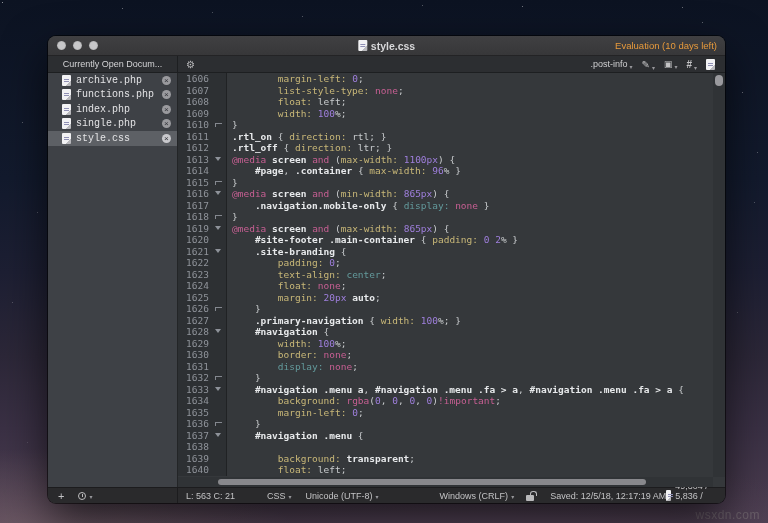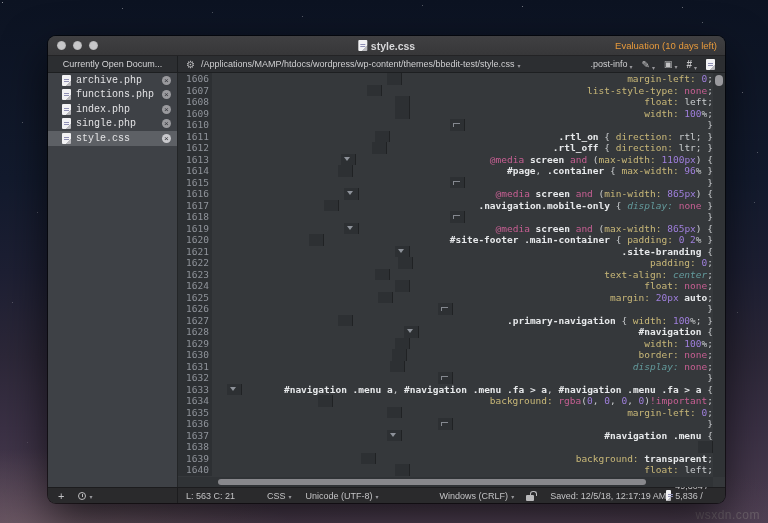--- a/index.html
+++ b/index.html
@@ -66,32 +66,32 @@
   .sidebar { width:130px; flex:0 0 130px; background:#3e4146; border-right:1px solid #232527; overflow:hidden; }
   .file-row { height:14.5px; display:flex; align-items:center; gap:5px; padding:0 6px 0 14px; color:#e3e3e5; font-size:10px;font-family:Liberation Mono, monospace; }
   .file-row.selected { background:#5d6065; }
   .file-name { flex:1 1 auto; white-space:nowrap; overflow:hidden; }
   .close-ico { width:9px; height:9px; border-radius:50%; background:#9a9a9e; color:#33343a;
     font-size:8px; line-height:9px; text-align:center; flex:0 0 9px; }
   .file-row.selected .close-ico { background:#c9c9cd; }
 
   .editor { flex:1 1 auto; position:relative; background:#35383b; overflow:hidden; font-family:"DejaVu Sans Mono", monospace; }
   .code-lines { position:absolute; inset:0 12px 10px 0; overflow:hidden; }
-  .line { display:flex; height:11.5px; line-height:11.5px; font-size:9.5px; white-space:pre;justify-content:space-between; }
+  .line { display:flex; height:11.5px; line-height:11.5px; font-size:9.5px; white-space:pre; }
   .ln { width:34px; flex:0 0 34px; text-align:right; color:#8f939a; background:#2d3033; padding-right:3px; }
   .mark { width:15px; flex:0 0 15px; background:#2d3033; border-right:1px solid #202224; position:relative; }
   .mark .tri { position:absolute; left:3px; top:3px; width:0; height:0;
     border-left:3.5px solid transparent; border-right:3.5px solid transparent; border-top:4.5px solid #8e929a; }
   .mark .hook { position:absolute; left:3px; top:4px; width:7px; height:4px;
     border-left:1px solid #84888f; border-top:1px solid #84888f; }
   .code { padding-left:5px; color:#c9ccce; }
   .tk-p { color:#c9ccce; }
   .tk-s { color:#e7e9eb; font-weight:bold; }
   .tk-y { color:#c9b878; }
-  .tk-t { color:#639a9c;font-style:italic; }
+  .tk-t { color:#639a9c; }
   .tk-n { color:#9f7fdd; }
   .tk-m { color:#c75f93; }
 
   .vscroll { position:absolute; top:0; right:0; width:12px; bottom:10px; background:#303336; }
   .vthumb { position:absolute; top:2px; left:2px; width:8px; height:11px; border-radius:4px; background:#9a9a9e; }
   .hscroll { position:absolute; left:0; right:12px; bottom:0; height:10px; background:#303336; }
   .hthumb { position:absolute; left:40px; top:2px; width:428px; height:6px; border-radius:3px; background:#88888c; }
 
   
   .statusbar { height:16px; flex:0 0 16px; background:#2a2a2c; border-top:1px solid #1c1c1e;
@@ -128,24 +128,20 @@
         <span>style.css</span>
       </div>
       <div class="eval">Evaluation (10 days left)</div>
     </div>
 
     <div class="toolbar">
       <div class="tb-sidebar-head">
         <span>Currently Open Docum...</span>
       </div>
       <span class="tb-gear">⚙</span>
-      <div class="tb-path">
-        <span>/Applications/MAMP/htdocs/wordpress/wp-content/themes/bbedit-test/style.css</span>
-        <span class="caret">▾</span>
-      </div>
       <div class="tb-right">
         <div class="tb-item">
           <span>.post-info</span>
           <span class="caret">▾</span>
         </div>
         <div class="tb-item">
           <span class="tb-pencil">✎</span>
           <span class="caret">▾</span>
         </div>
         <div class="tb-item">

